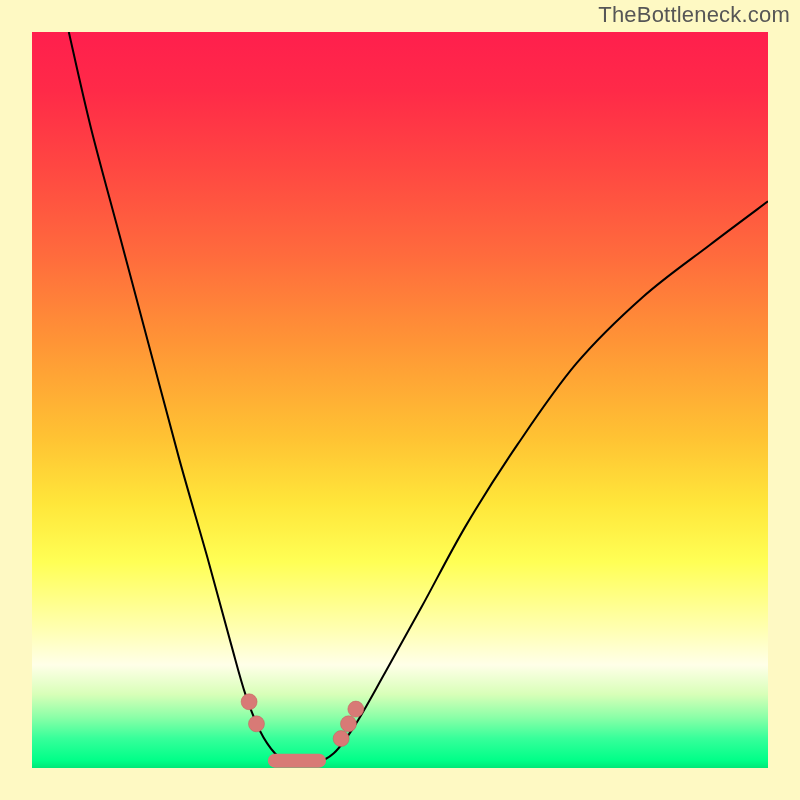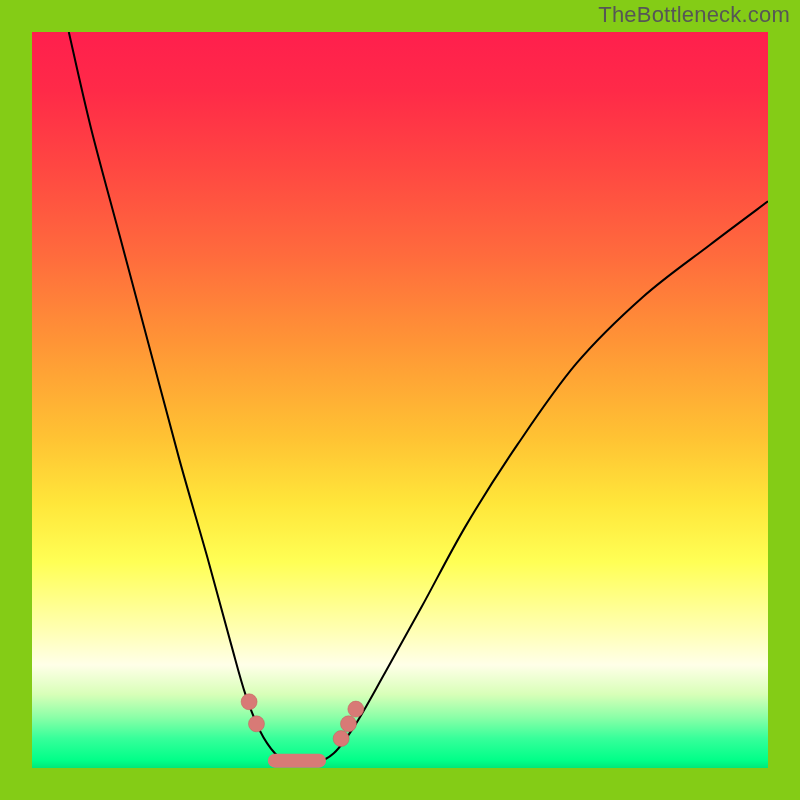--- a/index.html
+++ b/index.html
@@ -10,21 +10,21 @@
     background: #000;
     overflow: hidden;
     font-family: Arial, Helvetica, sans-serif;
   }
   .frame {
     position: absolute;
     left: 0;
     top: 0;
     width: 800px;
     height: 800px;
-    background: #84cc16;
+    background: #fef9c3;
   }
   .plot {
     position: absolute;
     left: 32px;
     top: 32px;
     width: 736px;
     height: 736px;
     
     background: linear-gradient(
       to bottom,

